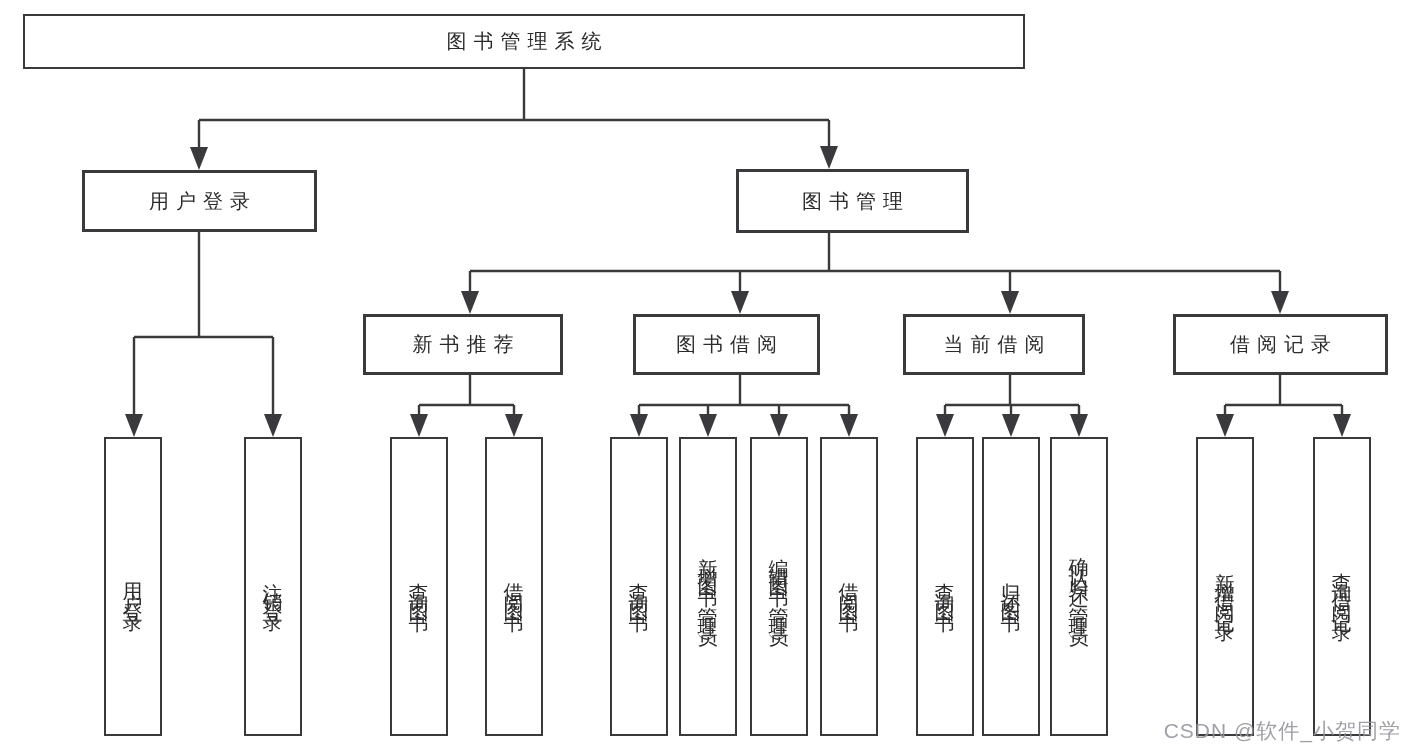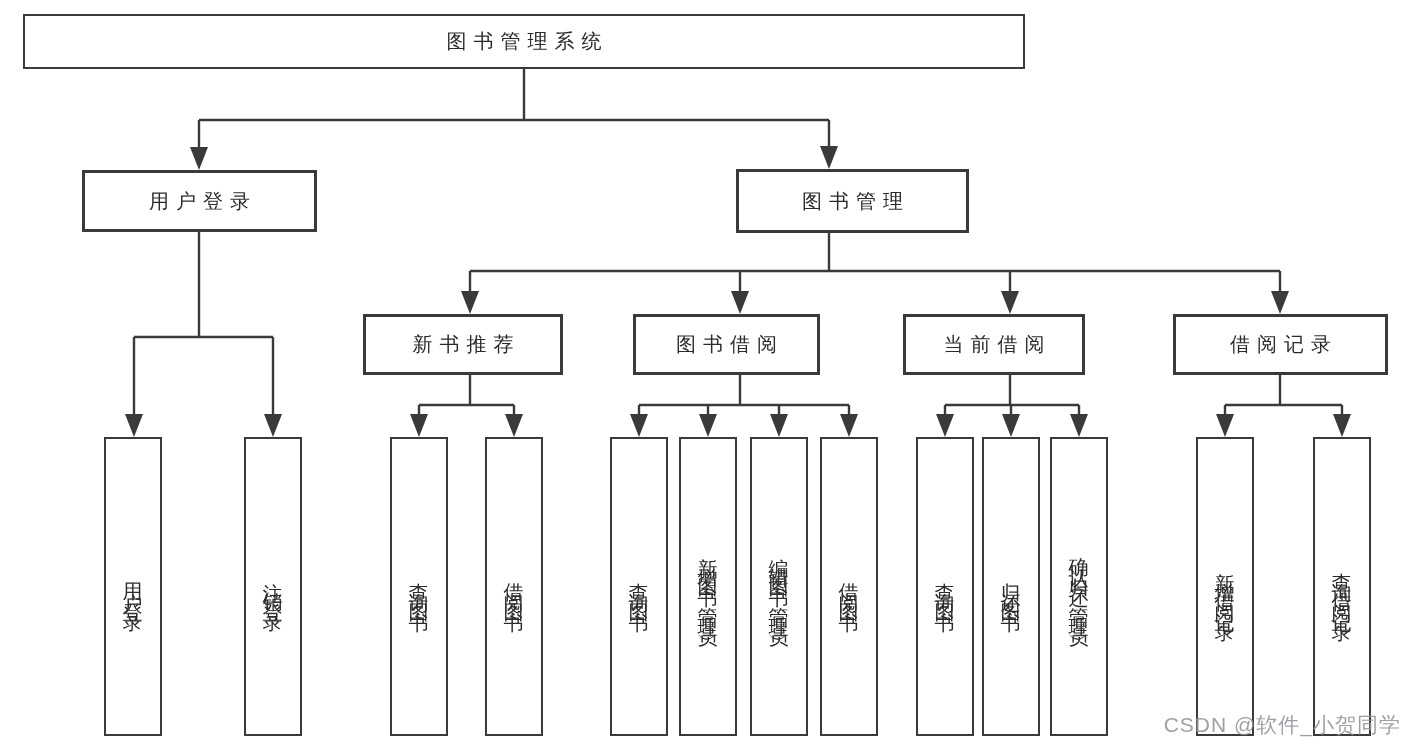--- a/index.html
+++ b/index.html
@@ -53,21 +53,21 @@
     border-width: 2px;
     writing-mode: vertical-lr;
     text-orientation: mixed;
     letter-spacing: 10px;
     text-indent: 0;
     line-height: 1;
   }
   .watermark {
     position: absolute;
     right: 4px;
-    bottom: 8px;
+    bottom: 2px;
     color: rgba(146, 146, 154, 0.88);
     font-size: 21px;
     letter-spacing: 1px;
     z-index: 3;
     margin-top: 20px;
   }
 </style>
 </head>
 <body>
 

